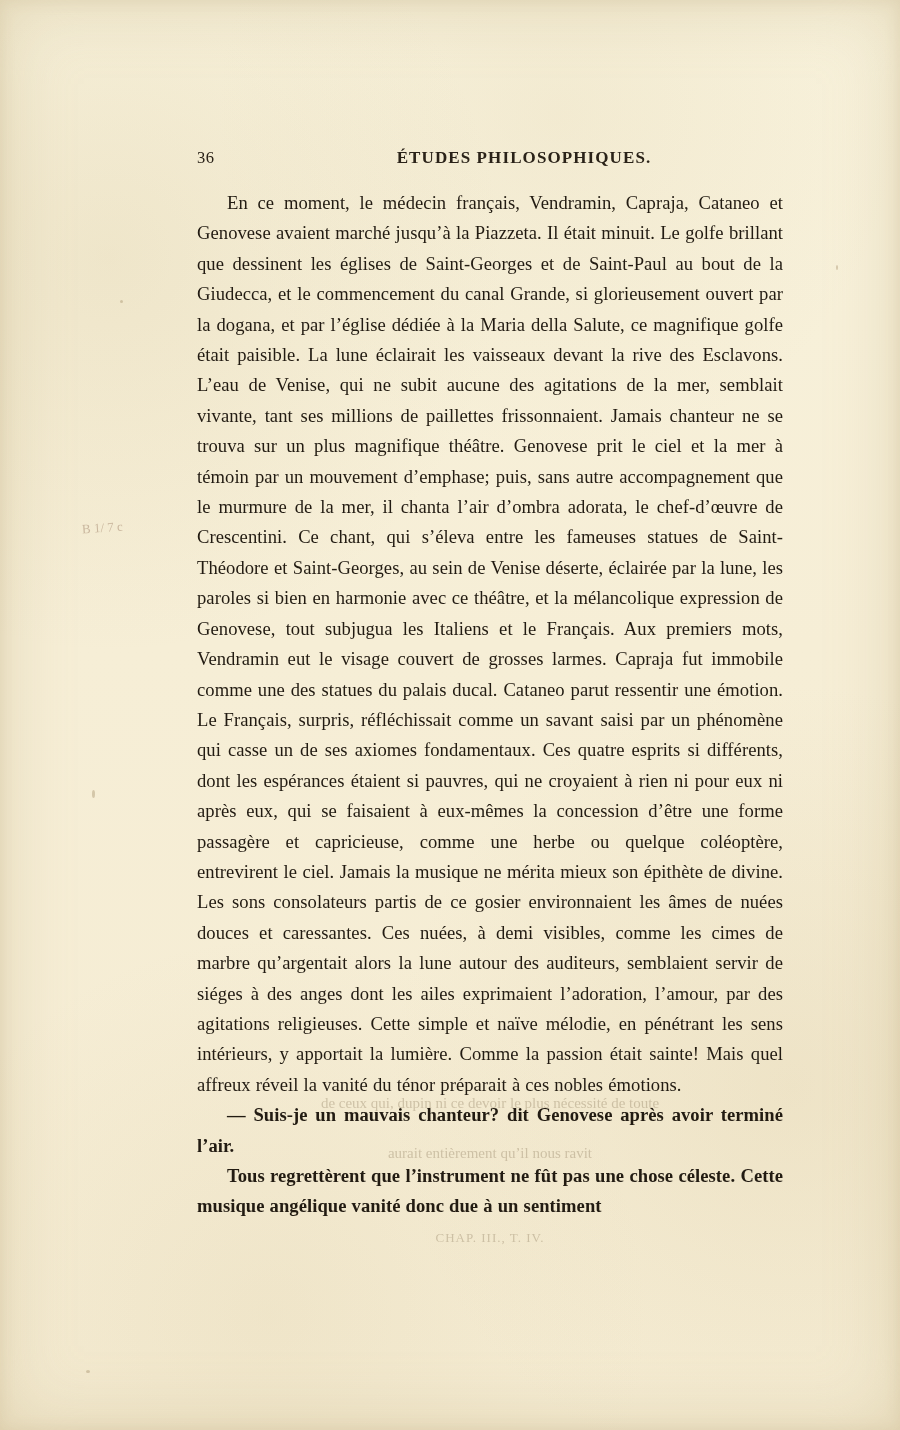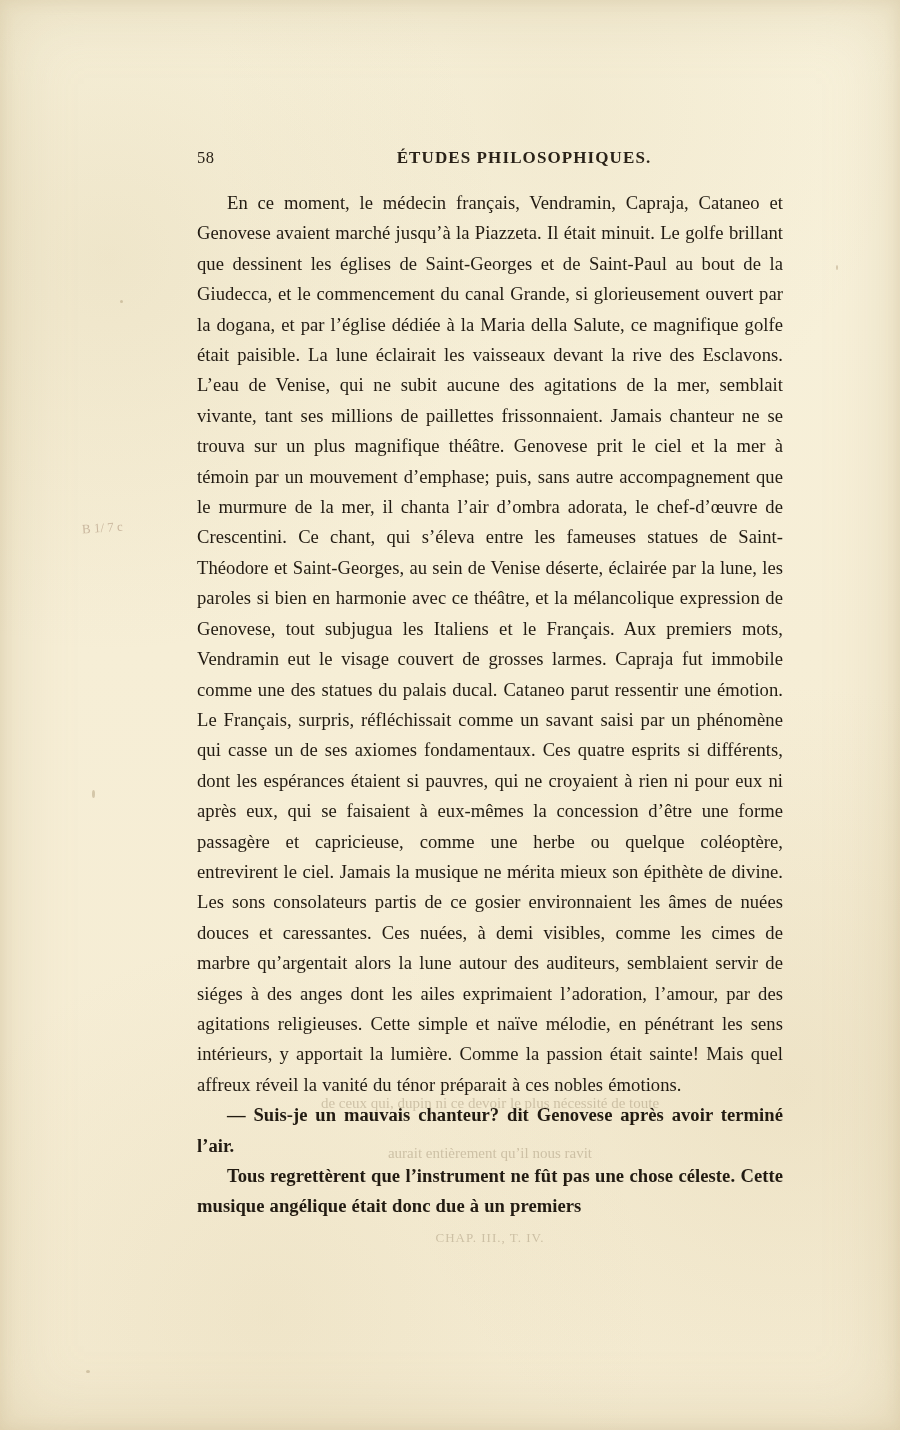--- a/index.html
+++ b/index.html
@@ -116,27 +116,27 @@
 </style>
 </head>
 <body>
 
 <div class="page">
   <div class="paper-texture"></div>
 
   <div class="text-block">
 
     <div class="running-head">
-      <div class="folio">58</div>
+      <div class="folio">36</div>
       <div class="head-title">ÉTUDES PHILOSOPHIQUES.</div>
     </div>
 
     <p class="body-par" id="par-1"><span>En ce moment, le médecin français, Vendramin, Capraja, Cataneo et Genovese avaient marché jusqu’à la Piazzeta. Il était minuit. Le golfe brillant que dessinent les églises de Saint-Georges et de Saint-Paul au bout de la Giudecca, et le commencement du canal Grande, si glorieusement ouvert par la </span><span class="it">dogana</span><span>, et par l’église dédiée à la Maria della Salute, ce magnifique golfe était paisible. La lune éclairait les vaisseaux devant la rive des Esclavons. L’eau de Venise, qui ne subit aucune des agitations de la mer, semblait vivante, tant ses millions de paillettes frissonnaient. Jamais chanteur ne se trouva sur un plus magnifique théâtre. Genovese prit le ciel et la mer à témoin par un mouvement d’emphase; puis, sans autre accompagnement que le murmure de la mer, il chanta l’air d’</span><span class="it">ombra adorata</span><span>, le chef-d’œuvre de Crescentini. Ce chant, qui s’éleva entre les fameuses statues de Saint-Théodore et Saint-Georges, au sein de Venise déserte, éclairée par la lune, les paroles si bien en harmonie avec ce théâtre, et la mélancolique expression de Genovese, tout subjugua les Italiens et le Français. Aux premiers mots, Vendramin eut le visage couvert de grosses larmes. Capraja fut immobile comme une des statues du palais ducal. Cataneo parut ressentir une émotion. Le Français, surpris, réfléchissait comme un savant saisi par un phénomène qui casse un de ses axiomes fondamentaux. Ces quatre esprits si différents, dont les espérances étaient si pauvres, qui ne croyaient à rien ni pour eux ni après eux, qui se faisaient à eux-mêmes la concession d’être une forme passagère et capricieuse, comme une herbe ou quelque coléoptère, entrevirent le ciel. Jamais la musique ne mérita mieux son épithète de divine. Les sons consolateurs partis de ce gosier environnaient les âmes de nuées douces et caressantes. Ces nuées, à demi visibles, comme les cimes de marbre qu’argentait alors la lune autour des auditeurs, semblaient servir de siéges à des anges dont les ailes exprimaient l’adoration, l’amour, par des agitations religieuses. Cette simple et naïve mélodie, en pénétrant les sens intérieurs, y apportait la lumière. Comme la passion était sainte! Mais quel affreux réveil la vanité du ténor préparait à ces nobles émotions.</span></p>
     <p class="body-par" id="par-2"><span>— Suis-je un mauvais chanteur? dit Genovese après avoir terminé l’air.</span></p>
-    <p class="body-par" id="par-3"><span>Tous regrettèrent que l’instrument ne fût pas une chose céleste. Cette musique angélique était donc due à un premiers</span></p>
+    <p class="body-par" id="par-3"><span>Tous regrettèrent que l’instrument ne fût pas une chose céleste. Cette musique angélique vanité donc due à un sentiment</span></p>
 
   </div>
 
   <div class="ghost ghost-1">de ceux qui, dupin ni ce devoir le plus nécessité de toute</div>
   <div class="ghost ghost-2">aurait entièrement qu’il nous ravit</div>
   <div class="ghost ghost-3">CHAP. III., T. IV.</div>
 
   <div class="marginal-mark mark-left">B 1/ 7 c</div>
 
   <div class="speck" style="left:120px; top:300px; width:3px; height:3px;"></div>

